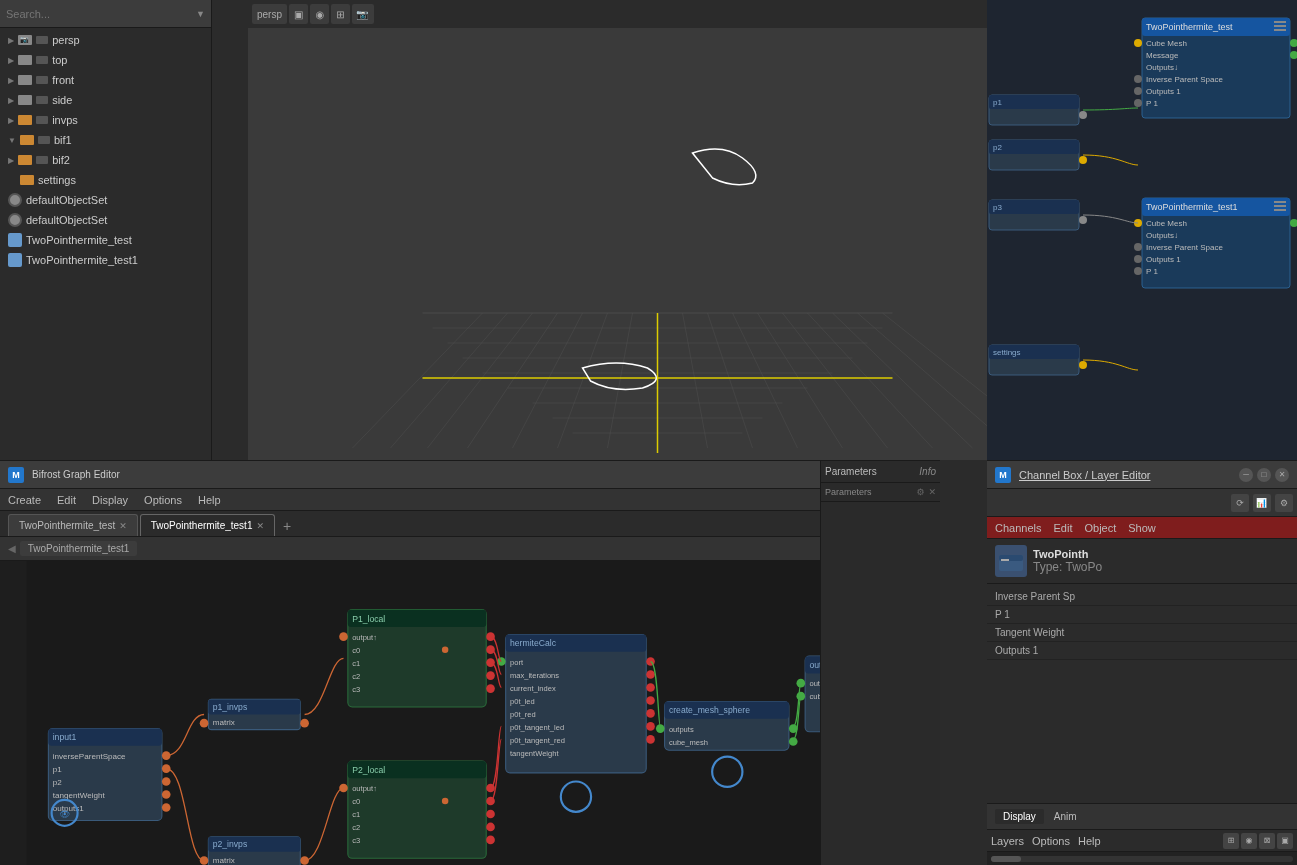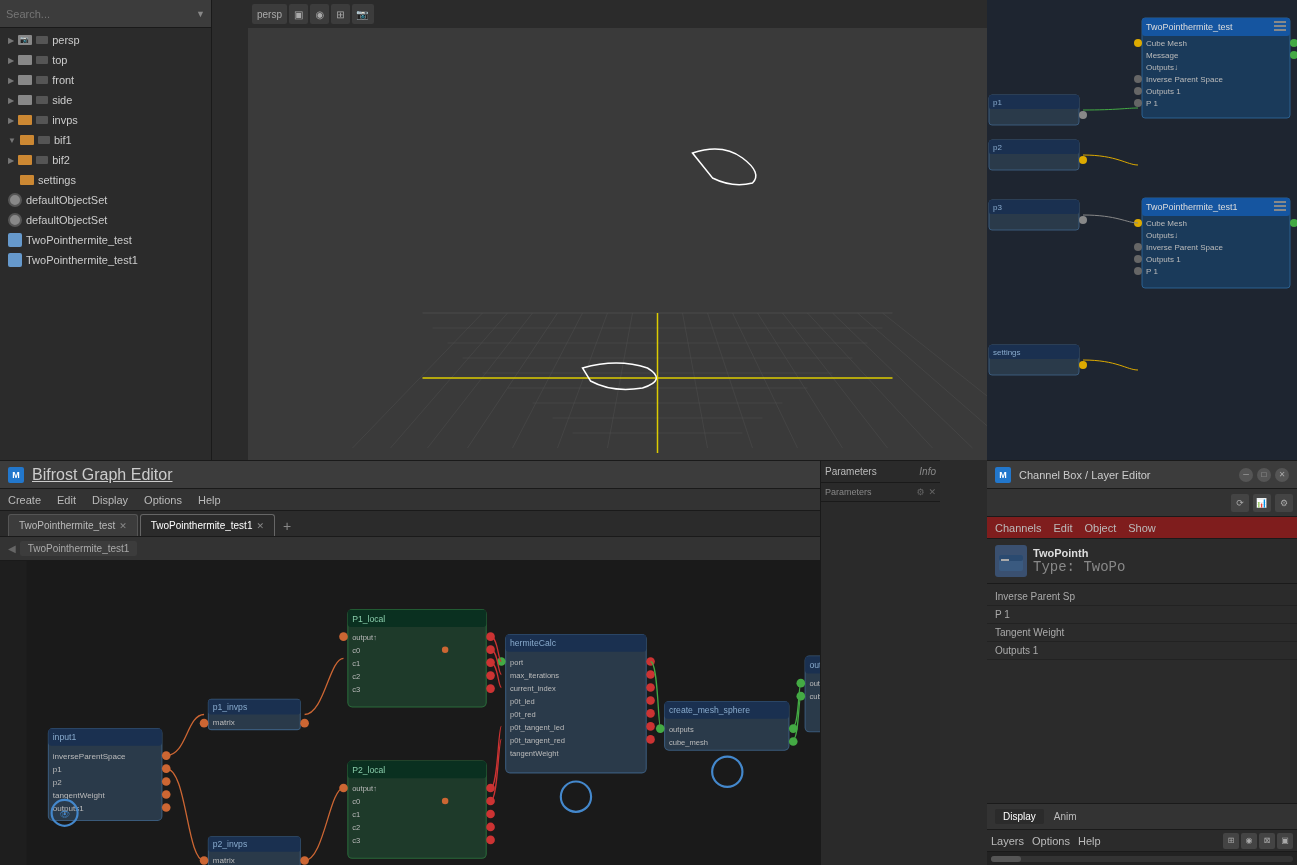--- a/index.html
+++ b/index.html
@@ -42,21 +42,21 @@
     
     .bifrost-editor {
       position: absolute; left: 0; top: 460px; width: 940px; bottom: 0;
       background: #2b2b2b; border-top: 1px solid #1a1a1a; border-right: 1px solid #1a1a1a;
     }
     .bifrost-titlebar {
       height: 28px; background: #3c3c3c; display: flex; align-items: center;
       padding: 0 8px; gap: 8px; border-bottom: 1px solid #1a1a1a;
     }
     .app-icon { width: 16px; height: 16px; background: #2277cc; border-radius: 2px; display: inline-block; font-size: 9px; color: white; text-align: center; line-height: 16px; font-weight: bold; }
-    .window-title { font-size: 16px; color: #ccc; text-decoration: underline; }
+    .window-title { font-size: 10px; color: #ccc; }
     .window-controls { margin-left: auto; display: flex; gap: 4px; }
     .win-btn { width: 14px; height: 14px; background: #555; border-radius: 50%; border: none; cursor: pointer; font-size: 8px; color: #aaa; display: flex; align-items: center; justify-content: center; }
 
     .bifrost-menubar {
       height: 22px; background: #333; display: flex; align-items: center;
       padding: 0 8px; gap: 16px; border-bottom: 1px solid #1a1a1a;
     }
     .menu-item { font-size: 11px; color: #bbb; cursor: pointer; }
 
     .bifrost-tabs {
@@ -86,35 +86,35 @@
 
     
     .channel-box {
       position: absolute; right: 0; top: 460px; width: 310px; bottom: 0;
       background: #2b2b2b; border-top: 1px solid #1a1a1a;
     }
     .cb-titlebar {
       height: 28px; background: #3c3c3c; display: flex; align-items: center;
       padding: 0 8px; gap: 8px; border-bottom: 1px solid #1a1a1a;
     }
-    .cb-title { font-size: 11px; color: #ccc; }
+    .cb-title { font-size: 11px; color: #ccc; text-decoration: underline; }
     .cb-controls { margin-left: auto; display: flex; gap: 4px; }
 
     .cb-menubar {
       height: 22px; background: #7f1d1d; display: flex; align-items: center;
       padding: 0 8px; gap: 12px; border-bottom: 1px solid #1a1a1a;
     }
 
     .cb-object-info {
       padding: 6px 8px; border-bottom: 1px solid #1a1a1a;
       display: flex; align-items: center; gap: 6px;
     }
     .cb-obj-icon { width: 32px; height: 32px; background: #3a5070; border-radius: 3px; display: flex; align-items: center; justify-content: center; }
     .cb-obj-name { font-size: 11px; color: #ddd; font-weight: bold; }
-    .cb-obj-type { font-size: 14px; color: #888; font-family: Liberation Mono, monospace; }
+    .cb-obj-type { font-size: 12px; color: #888; }
 
     .cb-attr-list { padding: 4px 0; }
     .cb-attr-row {
       display: flex; align-items: center; padding: 3px 8px; gap: 4px;
       border-bottom: 1px solid #222;
     }
     .cb-attr-name { flex: 1; font-size: 10px; color: #aaa; }
     .cb-attr-val { font-size: 10px; color: #888; min-width: 40px; text-align: right; }
 
     .cb-bottom {

